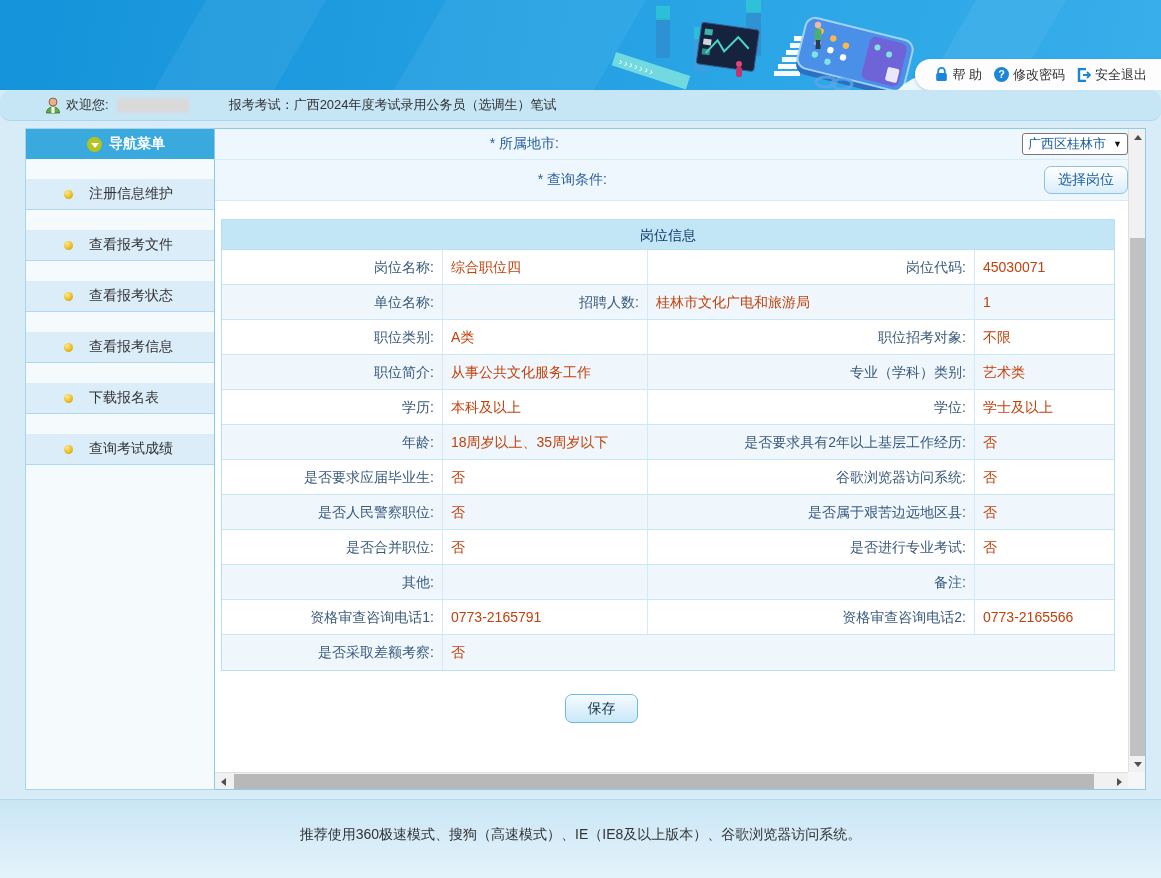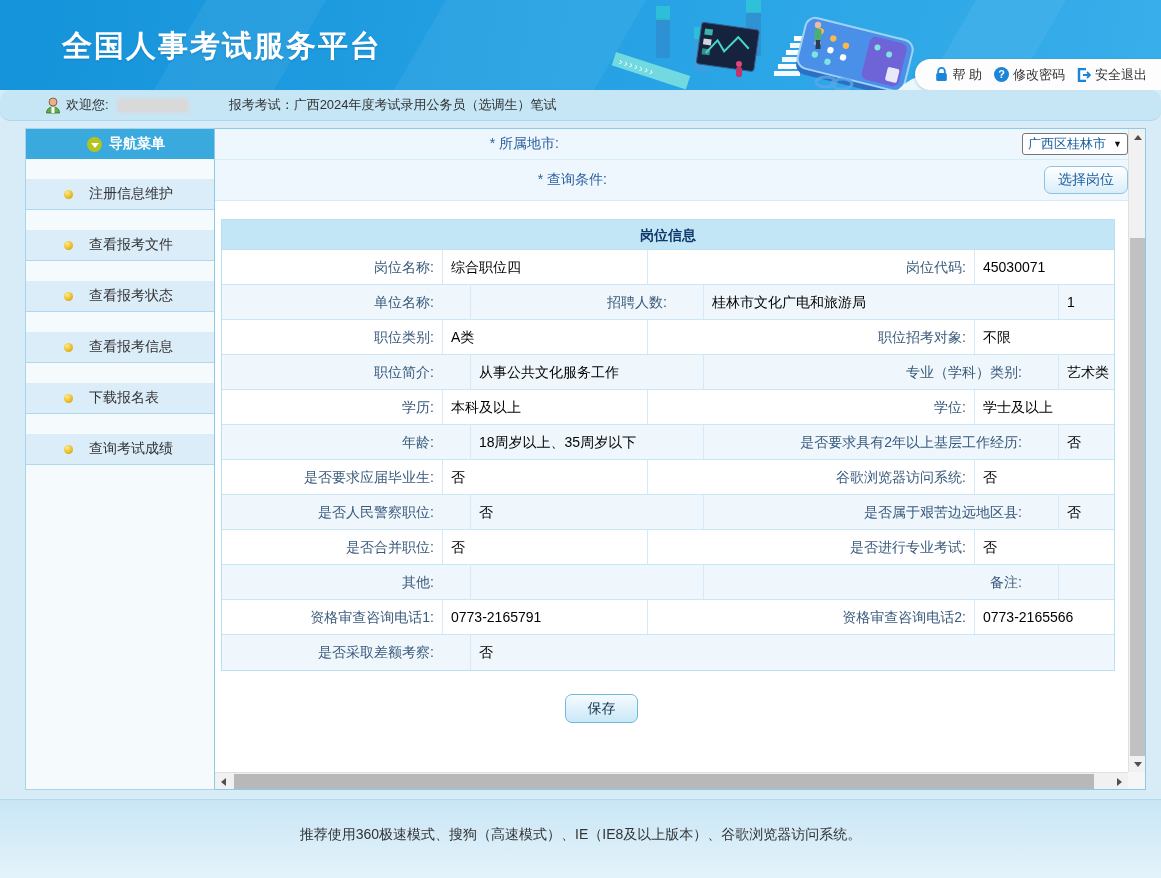--- a/index.html
+++ b/index.html
@@ -49,30 +49,30 @@
   .form-label { width:344px; text-align:right; font-size:14px; color:#2a5f9e; }
   .select-box { margin-left:10px; width:106px; height:22px; border:1px solid #767676; border-radius:3px;
     background:#fff; display:flex; align-items:center; justify-content:space-between; padding:0 5px;
     font-size:13px; color:#1a5fa0; cursor:pointer; }
   .select-box .chev { color:#111; font-size:9px; }
   .btn-select { margin-left:12px; padding:4px 13px; font-size:14px; color:#1a5fa0;
     background:linear-gradient(#ffffff,#d9eefa); border:1px solid #8fc3de; border-radius:7px; cursor:pointer; }
 
   .ptable { margin:18px 0 0 6px; width:894px; border:1px solid #b9e0f3; font-size:14px; }
   .ptable-title { height:30px; line-height:30px; text-align:center; background:#c3e6f7; color:#0d3a6b;
-    font-weight:bold; border-bottom:1px solid #b9e0f3; }
+    font-weight:normal; border-bottom:1px solid #b9e0f3; }
   .trow { display:grid; grid-template-columns:220px 205px 327px 140px; height:35px; line-height:34px;
     background:#fff; border-bottom:1px solid #c9e7f7; }
   .trow:last-child { border-bottom:none; }
-  .trow.alt { background:#eff7fd;gap:28px; }
+  .trow.alt { background:#eff7fd; }
   .trow.spanrow { grid-template-columns:220px 672px; }
   .tcell { overflow:hidden; white-space:nowrap; }
   .tcell + .tcell { border-left:1px solid #d3ebf9; }
   .tcell-label { text-align:right; padding-right:8px; color:#3a5a7c; }
-  .tcell-value { padding-left:8px; color:#000000; }
+  .tcell-value { padding-left:8px; color:#c2410c; }
 
   .save-row { margin-top:23px; }
   .btn-save { margin-left:350px; width:73px; height:29px; font-size:14px; color:#12304d;
     background:linear-gradient(#f6fbfe,#c9e8f8); border:1px solid #74b7dc; border-radius:7px; cursor:pointer; }
 
   
   .v-scrollbar { position:absolute; right:0; top:0; width:17px; height:643px; background:#f1f1f1;
     border-left:1px solid #e0e0e0; }
   .h-scrollbar { position:absolute; left:0; bottom:0; width:913px; height:17px; background:#f1f1f1;
     border-top:1px solid #e0e0e0; }
@@ -172,21 +172,20 @@
     </g>
 
     <g fill="none" stroke="#5aa7e8" stroke-width="3" opacity="0.8">
       <ellipse cx="228" cy="82" rx="10" ry="5"></ellipse>
         <ellipse cx="244" cy="84" rx="10" ry="5"></ellipse>
     </g>
 
     <path d="M300 90 Q318 70 340 78 L340 90 Z" fill="#ffffff" opacity="0.9"></path>
   </svg>
 
-  <div class="site-title">全国人事考试服务平台</div>
 
   <div class="utility-bar">
     <div class="utility-item">
       <svg width="13" height="15" viewBox="0 0 13 15">
         <path d="M3.2 6V4.2a3.3 3.3 0 0 1 6.6 0V6" fill="none" stroke="#1b86d8" stroke-width="1.8"></path>
         <rect x="1.2" y="6" width="10.6" height="8" rx="1.5" fill="#1b86d8"></rect>
       </svg>
       <span>帮 助</span>
     </div>
     <div class="utility-item">

